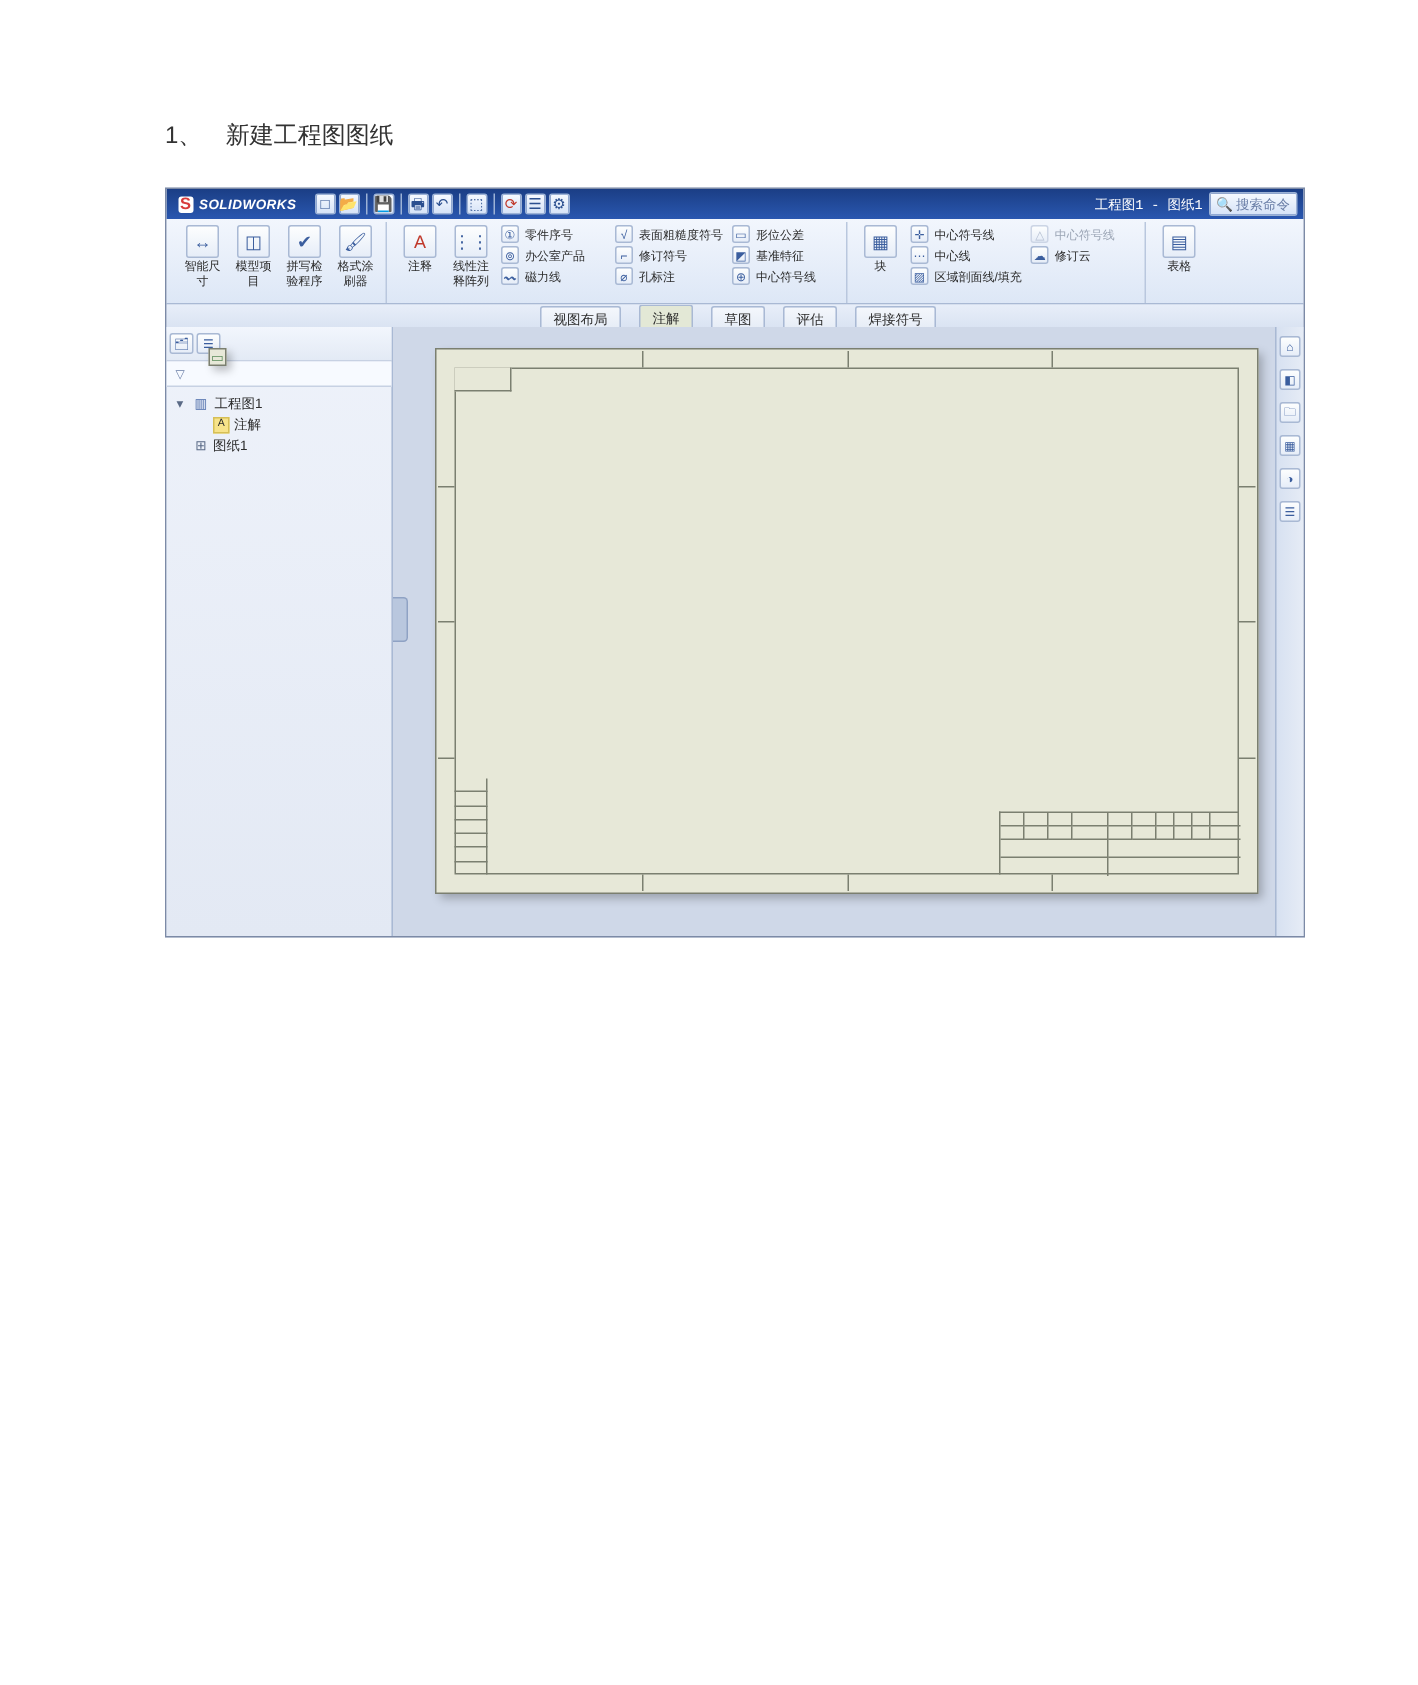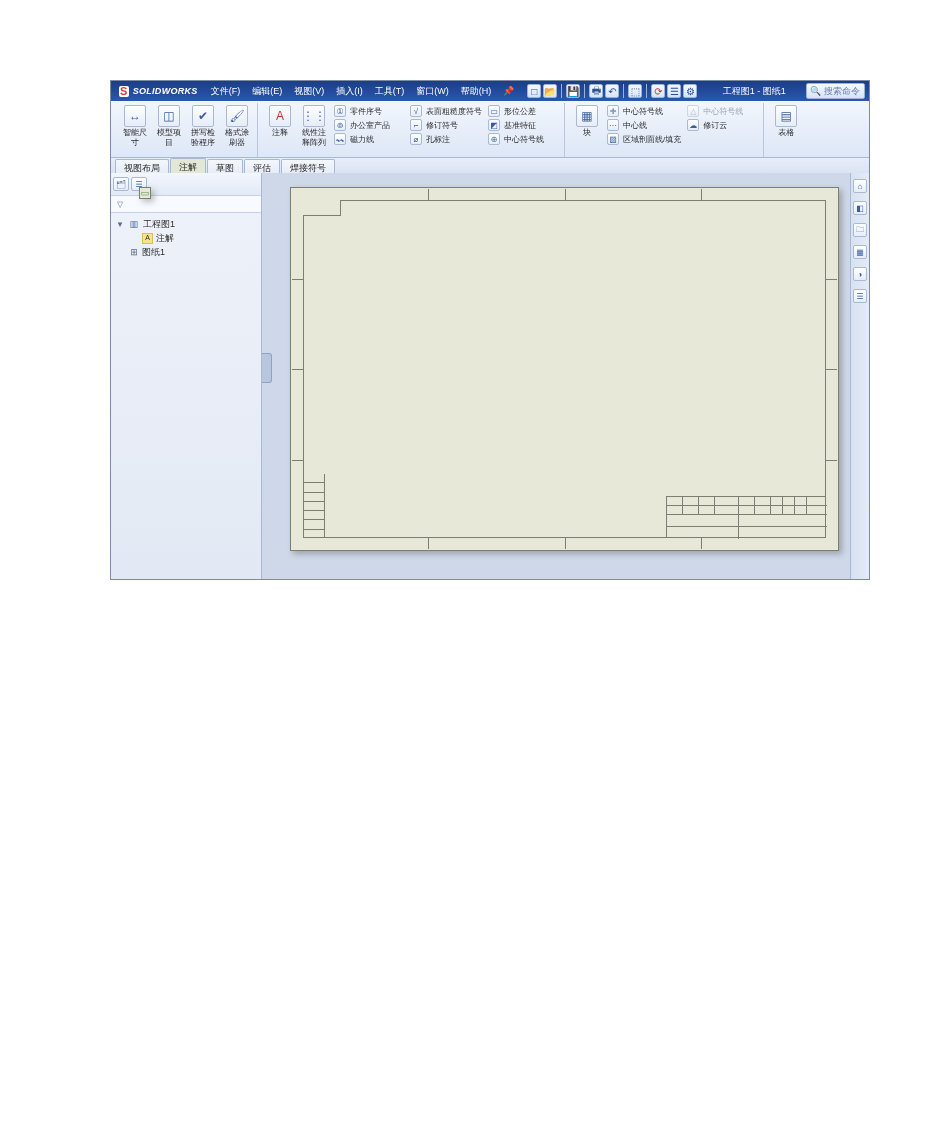--- a/index.html
+++ b/index.html
@@ -93,24 +93,25 @@
     font-size: 10px;
     border: 1px solid #9cb2d6;
     background: linear-gradient(#f5f9ff,#d6e3f7);
     border-radius: 2px;
     color:#2b4f8f;
     box-sizing:border-box;
   }
   .qsep { width:1px; height:14px; background:#9cb2d6; margin:0 2px; }
   .sw-title {
     margin-left: auto;
-    margin-right: 16px;
+    margin-right: 0;
     color: #ffffff;
     font-size: 9px;
     white-space: nowrap;
+    font-family: Liberation Mono, monospace;
   }
   .sw-search {
     display:flex; align-items:center; gap:2px;
     background: linear-gradient(#f5f9ff,#d6e3f7);
     border:1px solid #9cb2d6;
     height:14px;
     padding:0 4px;
     border-radius:2px;
     color:#6b7fa7;
   }
@@ -174,21 +175,22 @@
   .rsmall.disabled .sico { color:#b7c1d3; border-color:#ccd5e5; }
 
   
   .sw-tabs {
     height: 18px;
     background: linear-gradient(#e8eef9,#d7e1f1);
     border-bottom: 1px solid #a9b9d4;
     display:flex;
     align-items:flex-end;
     padding-left: 4px;
-    gap:1px;
+    gap:12px;
+    justify-content:center;
   }
   .sw-tab {
     font-size:9px;
     padding:2px 8px;
     border:1px solid #a9b9d4;
     border-bottom:none;
     background: linear-gradient(#f4f7fc,#e3eaf5);
     border-radius:2px 2px 0 0;
     position: relative;
     top:1px;
@@ -360,37 +362,31 @@
     border-left:none;
     border-radius:0 3px 3px 0;
     box-sizing:border-box;
   }
 </style>
 </head>
 <body>
 
 <div class="page">
 
+  <div class="step">
+    <span class="num">1、</span>
+    <span>新建工程图图纸</span>
+  </div>
 
   <div class="sw-window">
 
     <div class="sw-menubar">
       <div class="sw-logo">
         <span class="mark">S</span>
         <span>SOLIDWORKS</span>
-      </div>
-      <div class="sw-menus">
-        <span>文件(F)</span>
-        <span>编辑(E)</span>
-        <span>视图(V)</span>
-        <span>插入(I)</span>
-        <span>工具(T)</span>
-        <span>窗口(W)</span>
-        <span>帮助(H)</span>
-        <span style="color:#ffd86b;">📌</span>
       </div>
       <div class="sw-quickbar">
         <span class="qicon">□</span>
         <span class="qicon">📂</span>
         <span class="qsep"></span>
         <span class="qicon">💾</span>
         <span class="qsep"></span>
         <span class="qicon">🖶</span>
         <span class="qicon">↶</span>
         <span class="qsep"></span>

